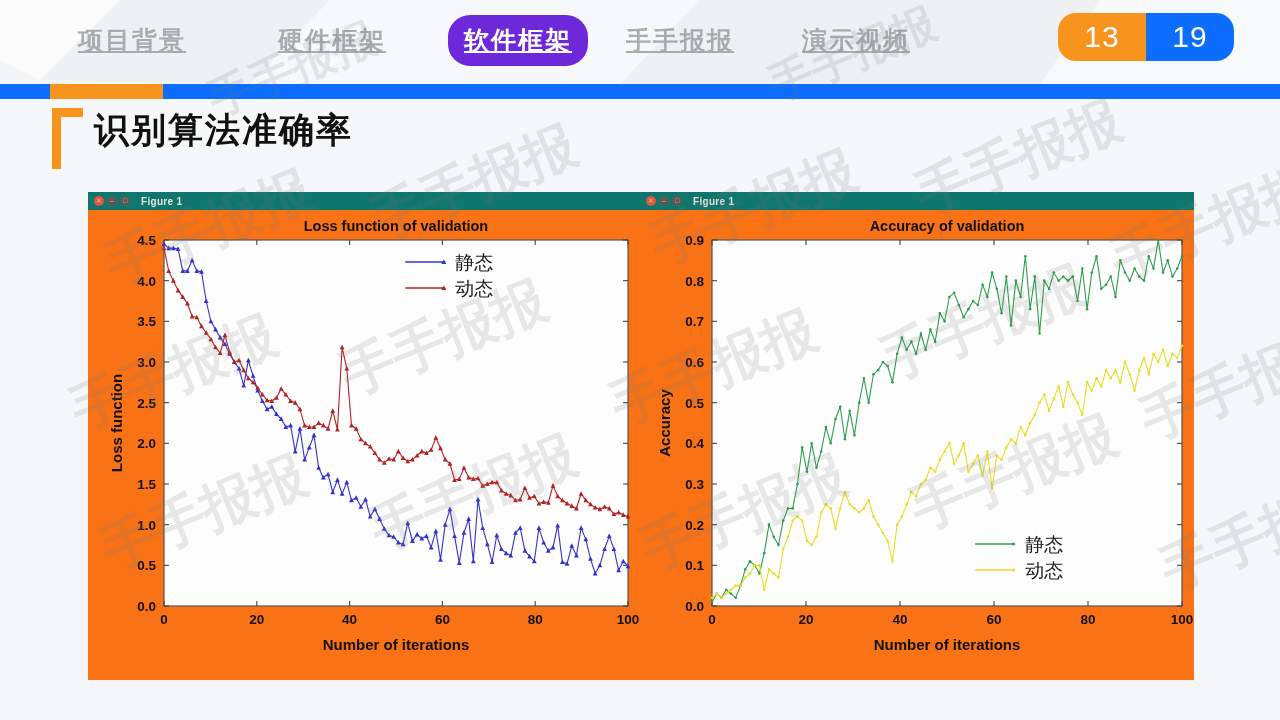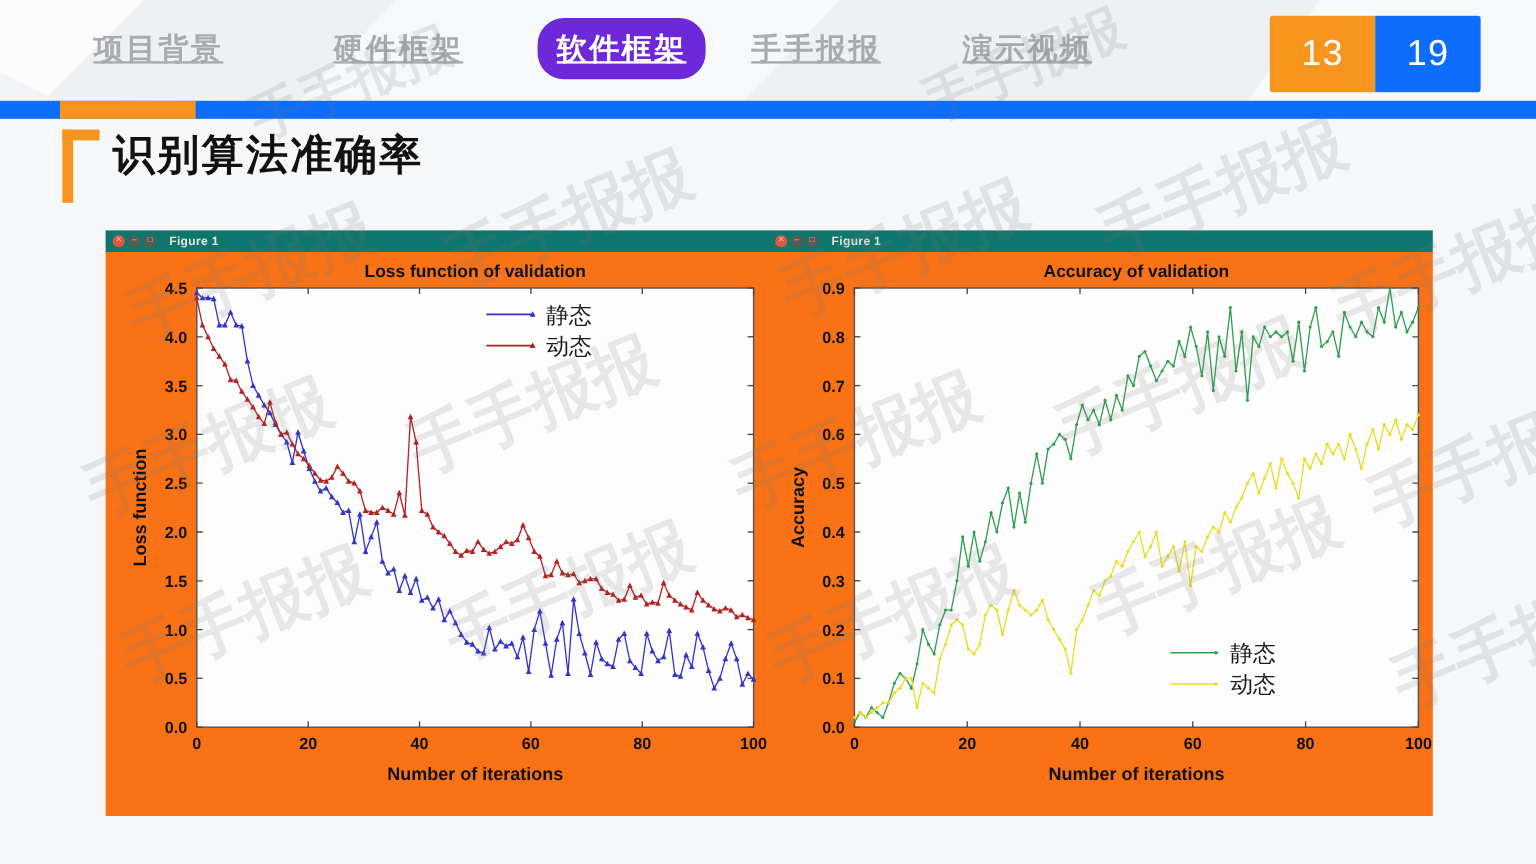--- a/index.html
+++ b/index.html
@@ -17,22 +17,22 @@
   #nav{
     position:absolute;left:0;top:0;height:80px;width:1280px;
     display:flex;align-items:center;
   }
   .nav-item{
     font-size:25px;font-weight:bold;color:#a8acb0;letter-spacing:2px;
     padding:9px 16px;border-radius:22px;white-space:nowrap;text-decoration:underline;
   }
   .nav-item.active{background:#6d28d9;color:#ffffff;}
   #pager{
-    position:absolute;right:46px;top:13px;height:64px;width:176px;
-    display:flex;border-radius:3px;overflow:hidden;margin-left:20px;
+    position:absolute;right:46px;top:13px;height:48px;width:176px;
+    display:flex;border-radius:18px;overflow:hidden;margin-left:20px;
   }
   .pager-cell{
     flex:1;display:flex;align-items:center;justify-content:center;
     font-size:30px;color:#ffffff;letter-spacing:1px;
   }
   #pager-current{background:#f7941d;}
   #pager-total{background:#0d6efd;}
   #blue-rule{
     position:absolute;left:0;top:84px;width:1280px;height:15px;background:#0d6efd;z-index:3;
   }

